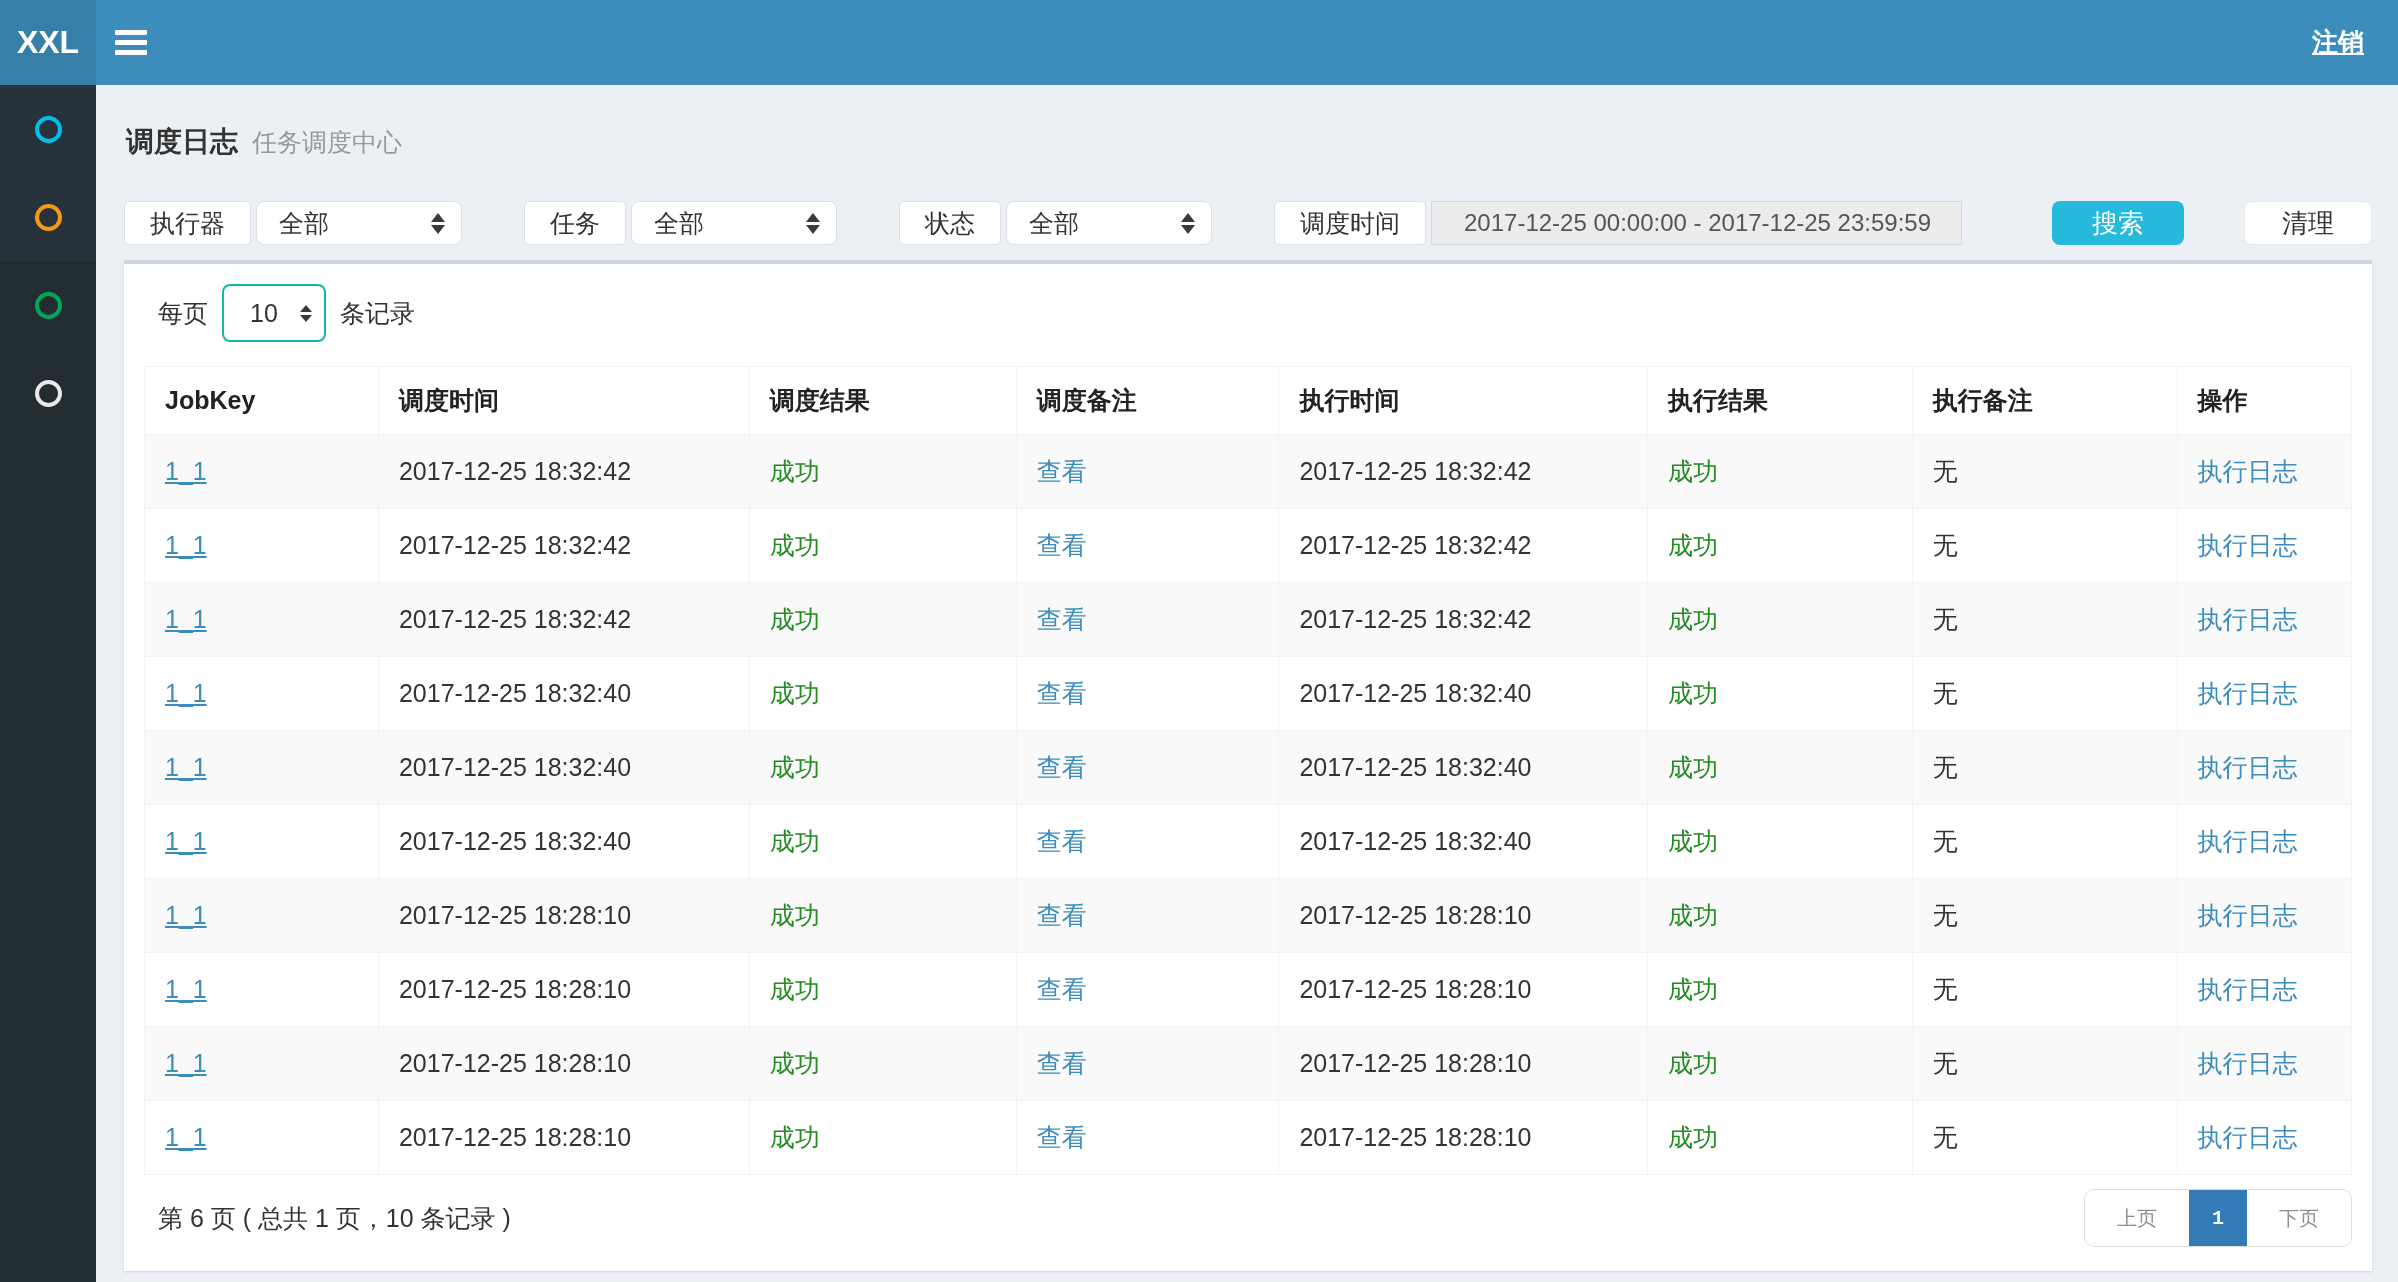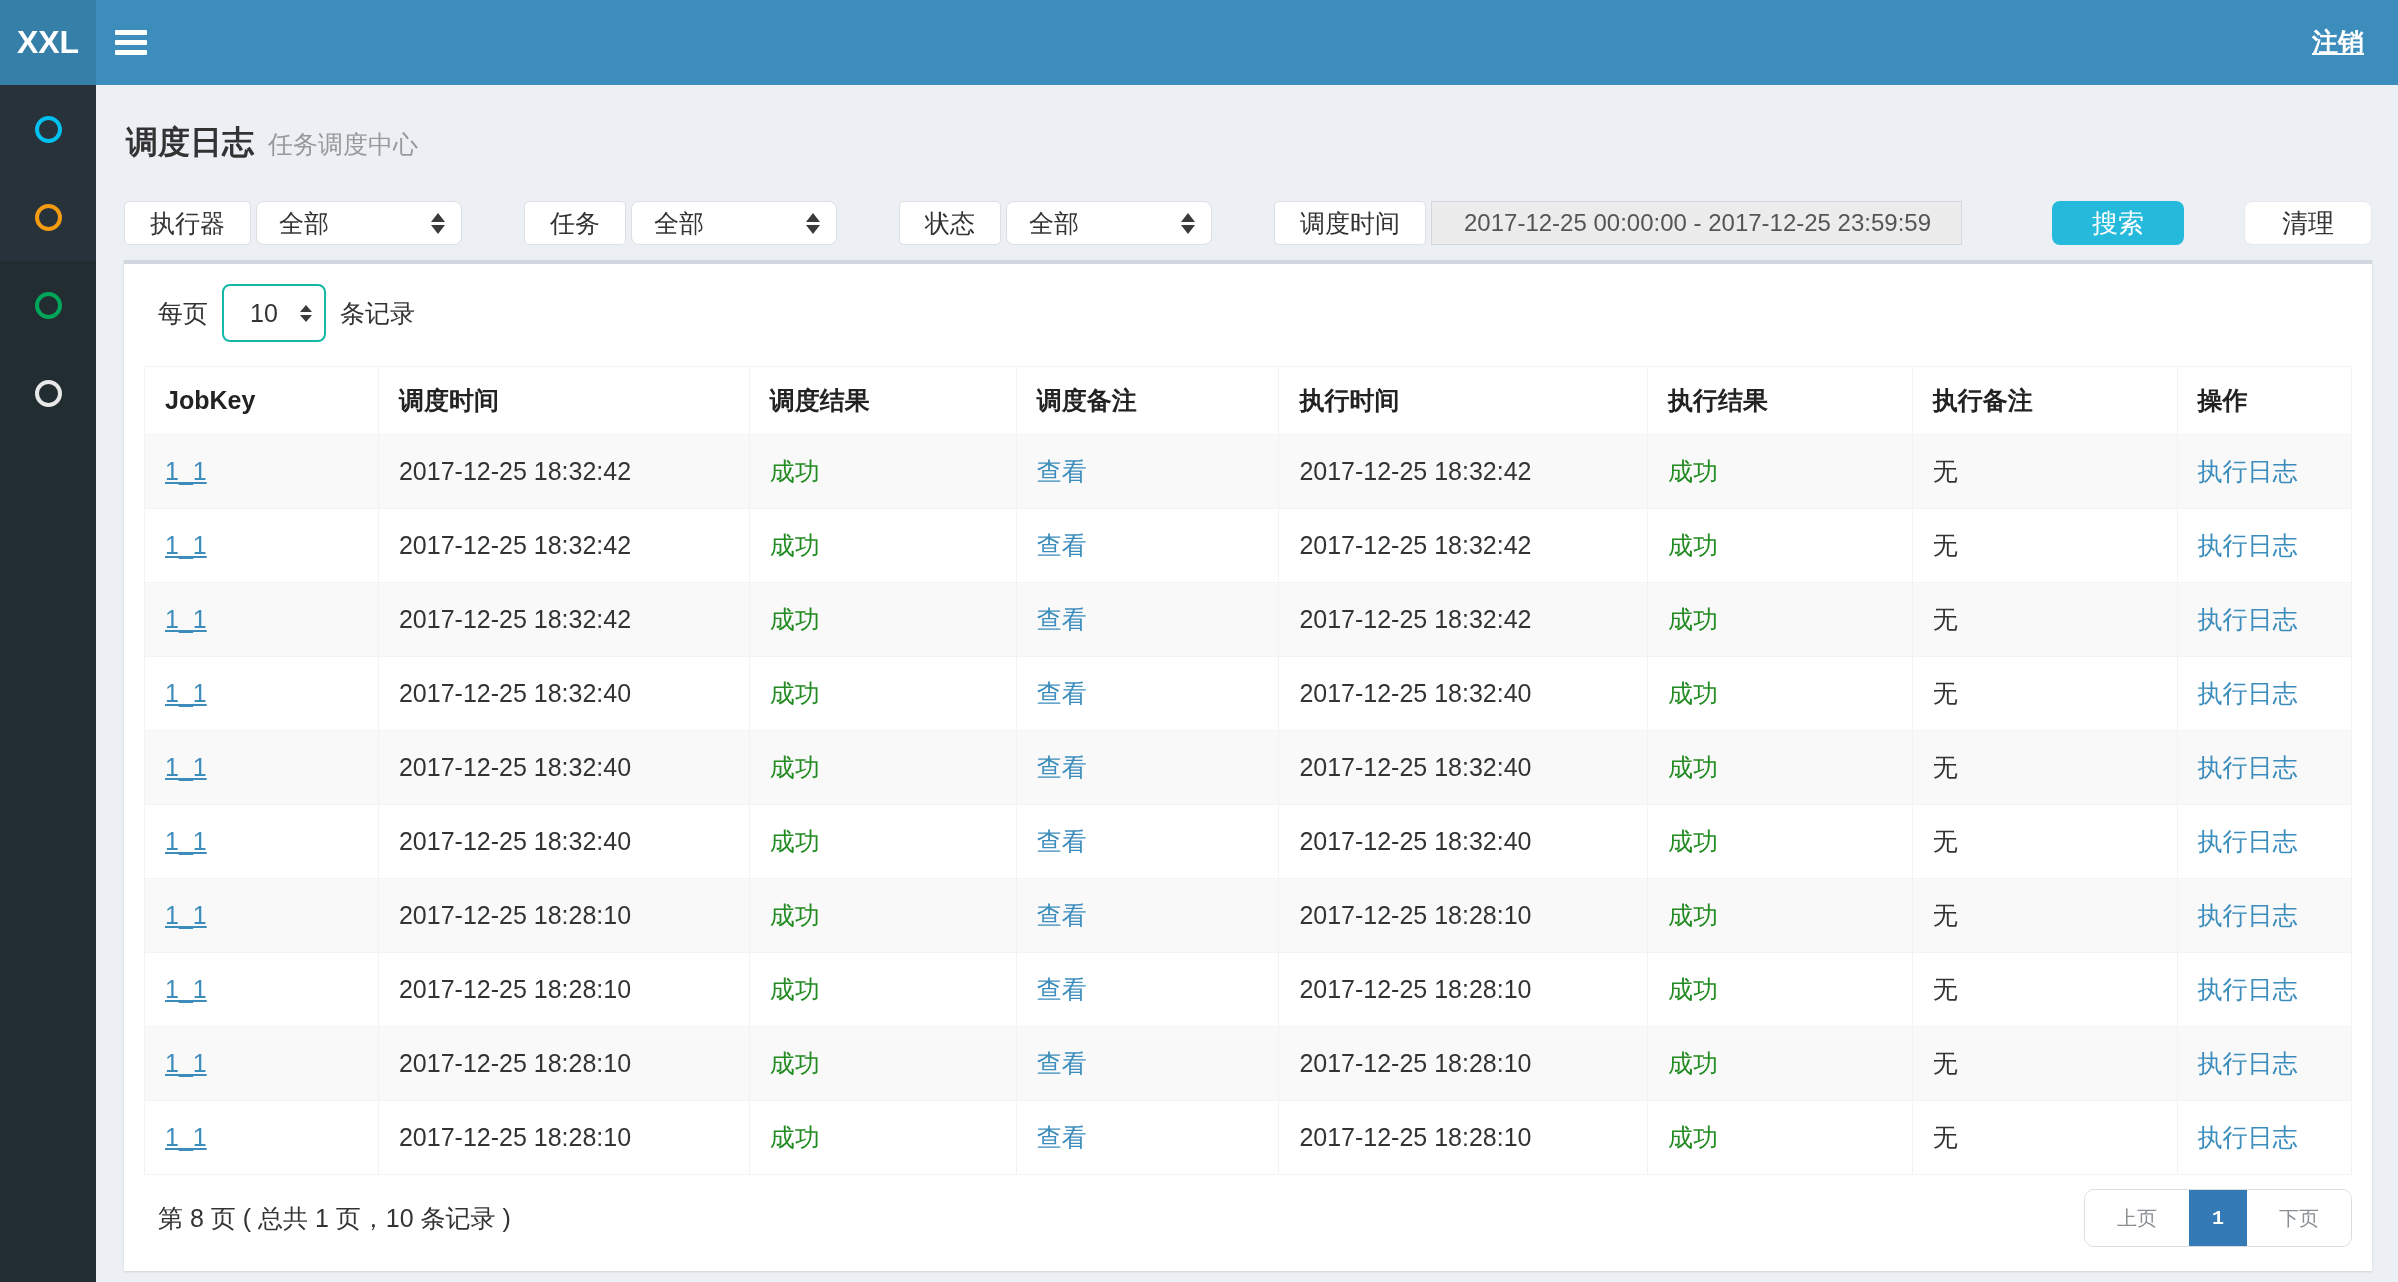--- a/index.html
+++ b/index.html
@@ -26,21 +26,21 @@
   .sidebar { position: absolute; top: 85px; left: 0; bottom: 0; width: 96px;
     background: #222d32; z-index: 2; }
   .side-item { height: 88px; display: flex; align-items: center; justify-content: center; cursor: pointer; }
   .side-item.hl { background: #28323a; }
   .circle-icon { width: 27px; height: 27px; border: 4px solid #fff; border-radius: 50%; display: block; }
 
   
   .main { position: absolute; top: 85px; left: 96px; right: 0; bottom: 0;
     background: #ecf0f5; padding: 0 26px 0 28px; overflow: hidden; }
   .page-head { margin: 30px 0 0 2px; display: flex; align-items: baseline; }
-  .page-title { font-size: 32px; font-weight: 600; color: #333; line-height: 54px; }
+  .page-title { font-size: 28px; font-weight: 600; color: #333; line-height: 54px; }
   .page-subtitle { font-size: 25px; color: #999; margin-left: 14px; font-weight: 400; }
 
   
   .filter-row { margin-top: 32px; height: 44px; display: flex; align-items: stretch; }
   .addon-label { background: #fff; border: 1px solid #dcdfe3; border-radius: 5px;
     padding: 0 25px; display: flex; align-items: center; color: #333; }
   .sel { background: #fff; border: 1px solid #dcdfe3; border-radius: 8px;
     margin-left: 5px; width: 206px; display: flex; align-items: center;
     padding-left: 22px; cursor: pointer; position: relative; }
   .sel .val { color: #333; }
@@ -300,21 +300,21 @@
               <td><a class="link">查看</a></td>
               <td><span>2017-12-25 18:28:10</span></td>
               <td><span class="success">成功</span></td>
               <td><span>无</span></td>
               <td><a class="link">执行日志</a></td>
             </tr>
           </tbody>
       </table>
 
       <div class="pager-row">
-        <span class="pager-info">第 8 页 ( 总共 1 页，10 条记录 )</span>
+        <span class="pager-info">第 6 页 ( 总共 1 页，10 条记录 )</span>
         <div class="pager">
           <button class="page-btn">上页</button>
           <button class="page-btn active">1</button>
           <button class="page-btn">下页</button>
         </div>
       </div>
 
     </div>
   </main>
 </div>

